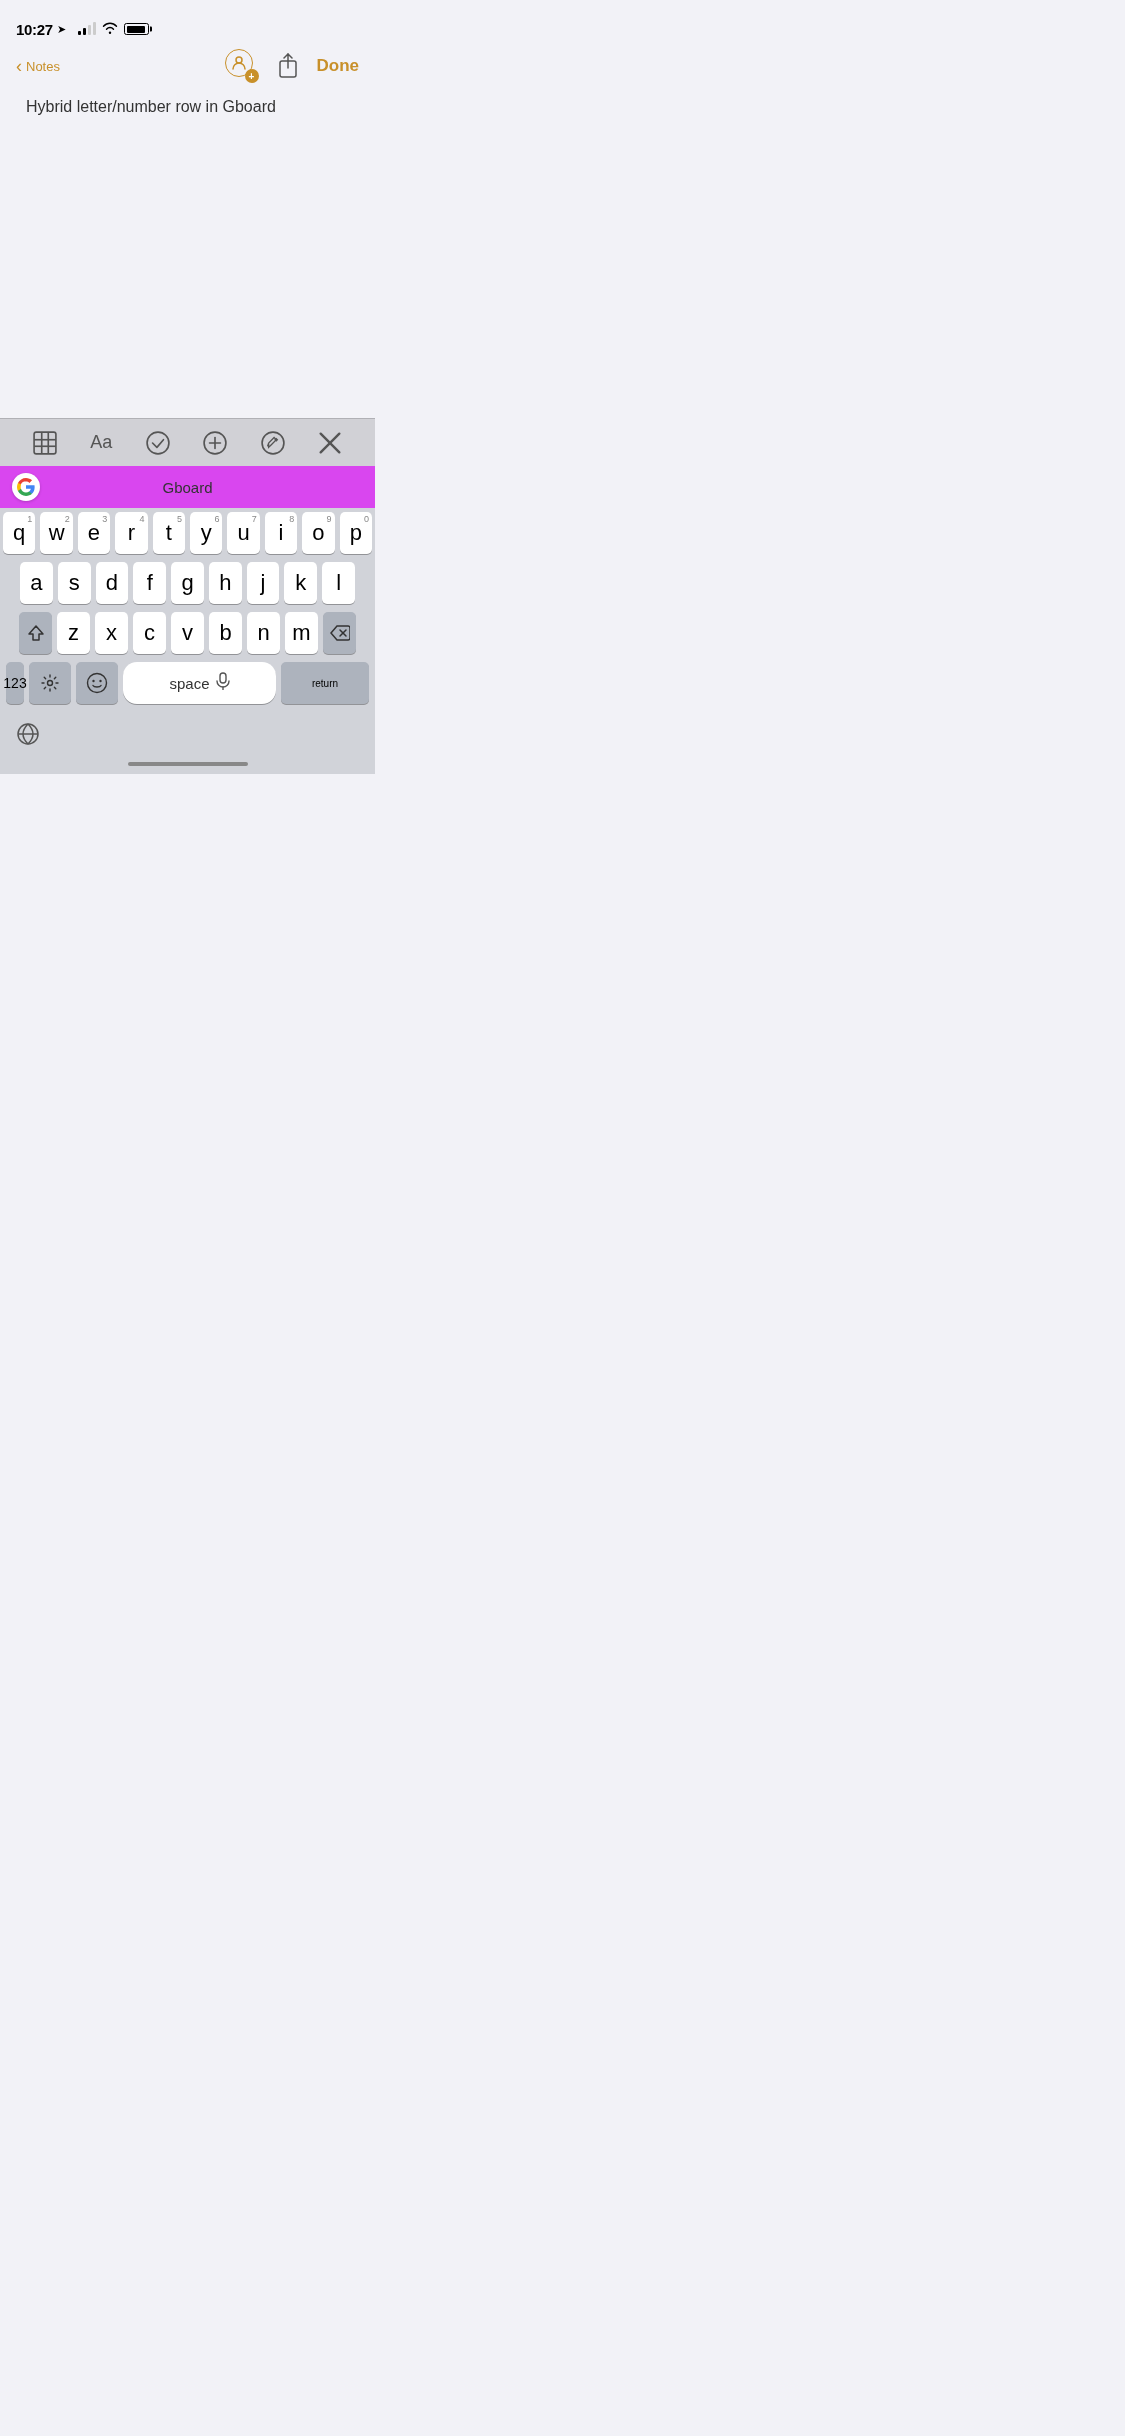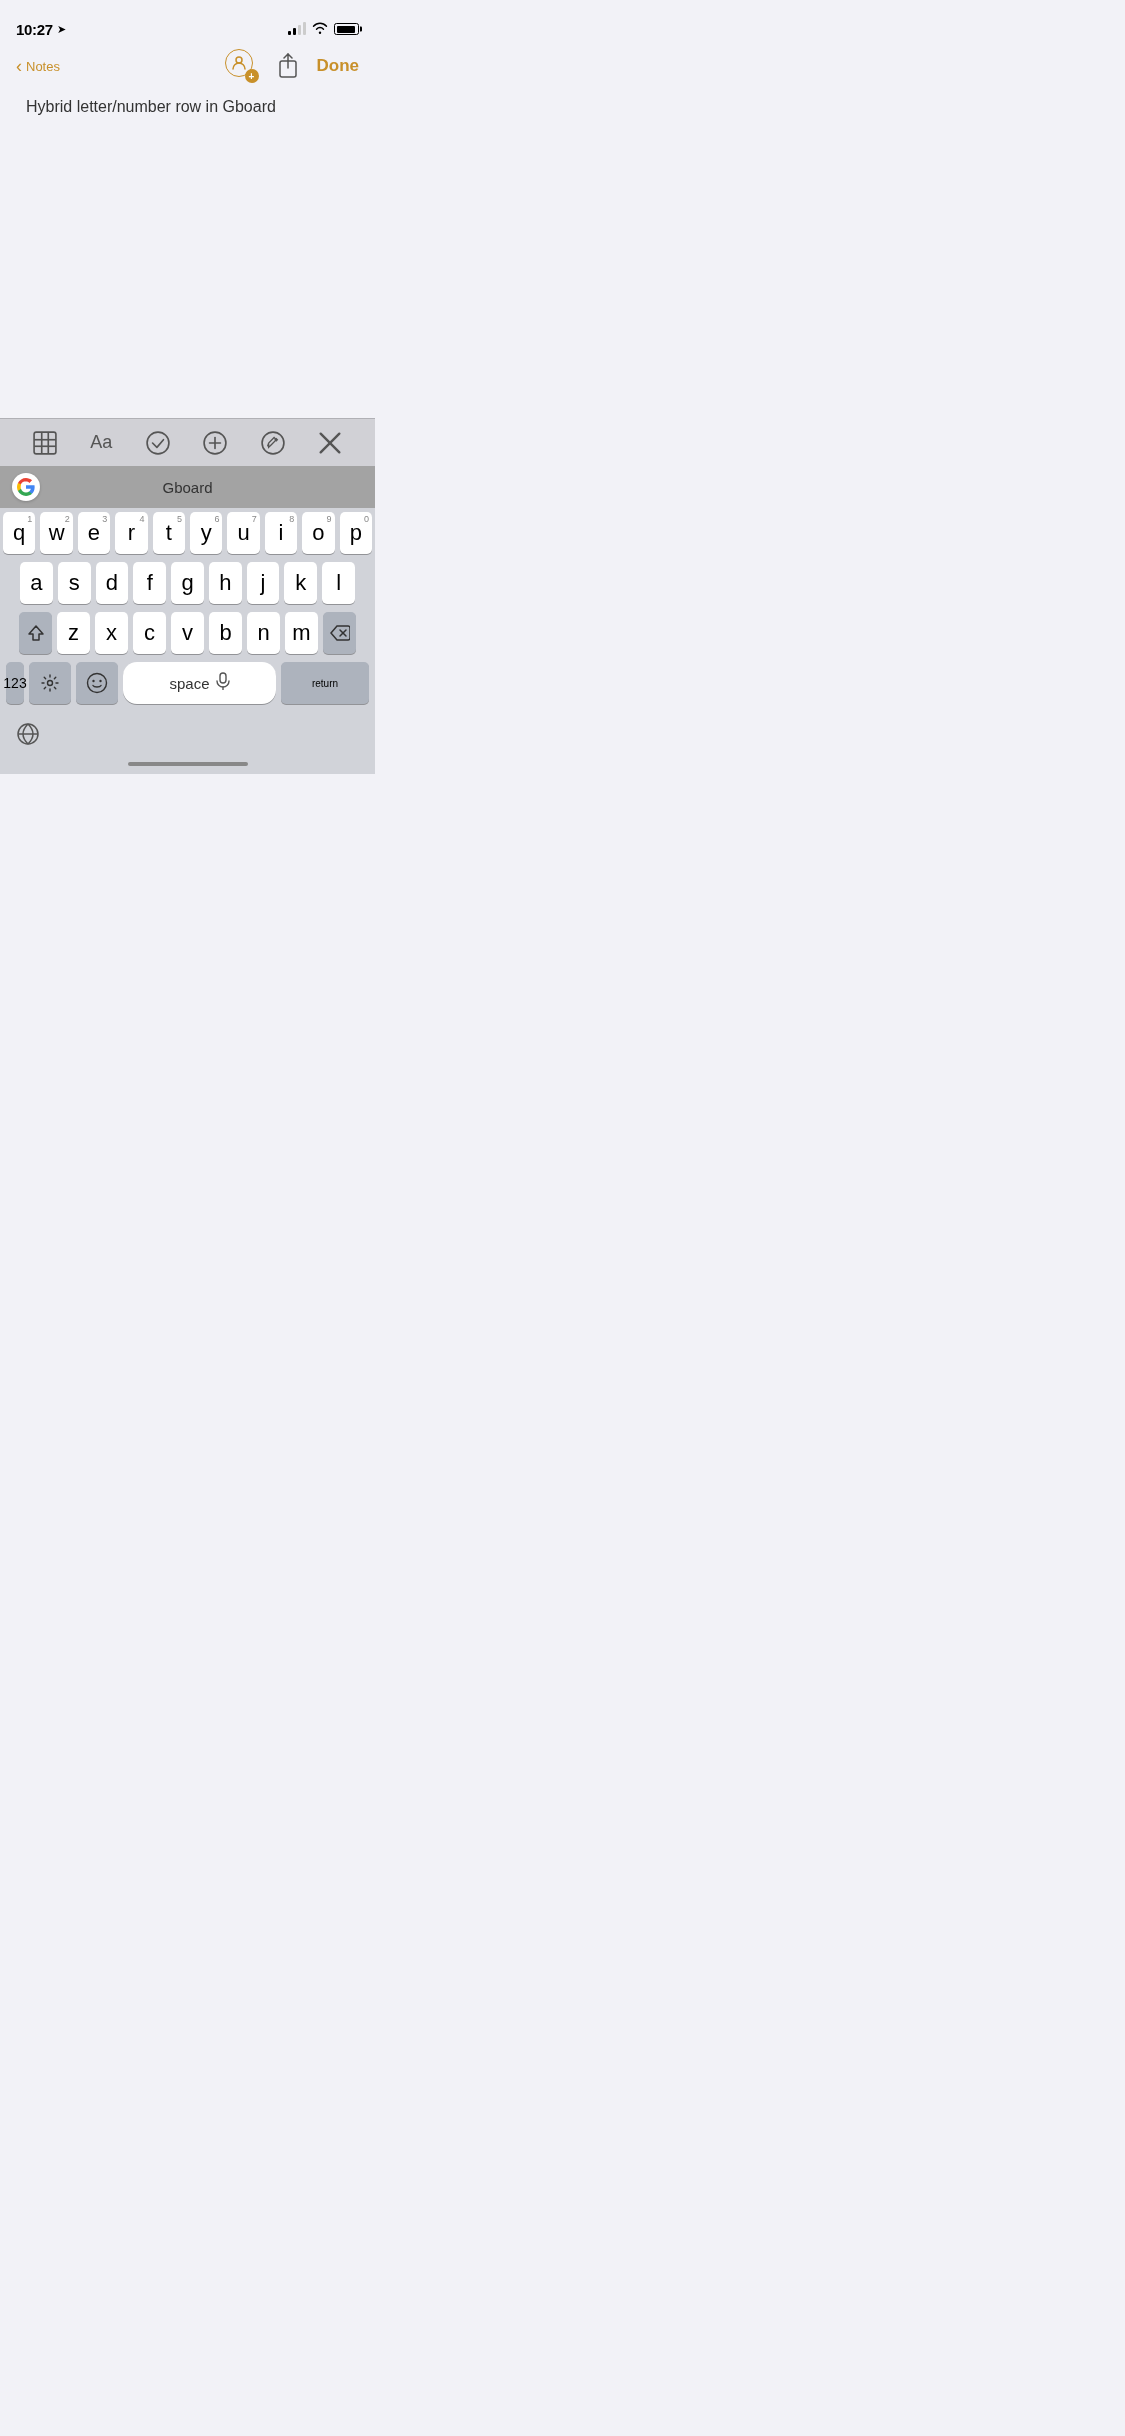--- a/index.html
+++ b/index.html
@@ -9,21 +9,21 @@
       height: 812px;
       background: #f2f2f7;
       font-family: -apple-system, 'Helvetica Neue', sans-serif;
       overflow: hidden;
       position: relative;
     }
 
     
     .status-bar {
       display: flex;
-      justify-content: space-between;
+      justify-content: flex-start;
       align-items: center;
       padding: 14px 16px 0 16px;
       height: 44px;
       gap: 12px;
     }
     .status-time {
       font-size: 15px;
       font-weight: 600;
       color: #000;
       letter-spacing: -0.3px;
@@ -175,21 +175,21 @@
       fill: none;
       stroke-width: 1.5;
     }
 
     
     .keyboard {
       background: #d1d3d9;
       padding: 0;
     }
     .keyboard-header {
-      background: #a3a3a3;
+      background: #d946ef;
       display: flex;
       align-items: center;
       justify-content: center;
       padding: 8px 12px;
       position: relative;
       height: 42px;
     }
     .google-logo {
       position: absolute;
       left: 12px;

